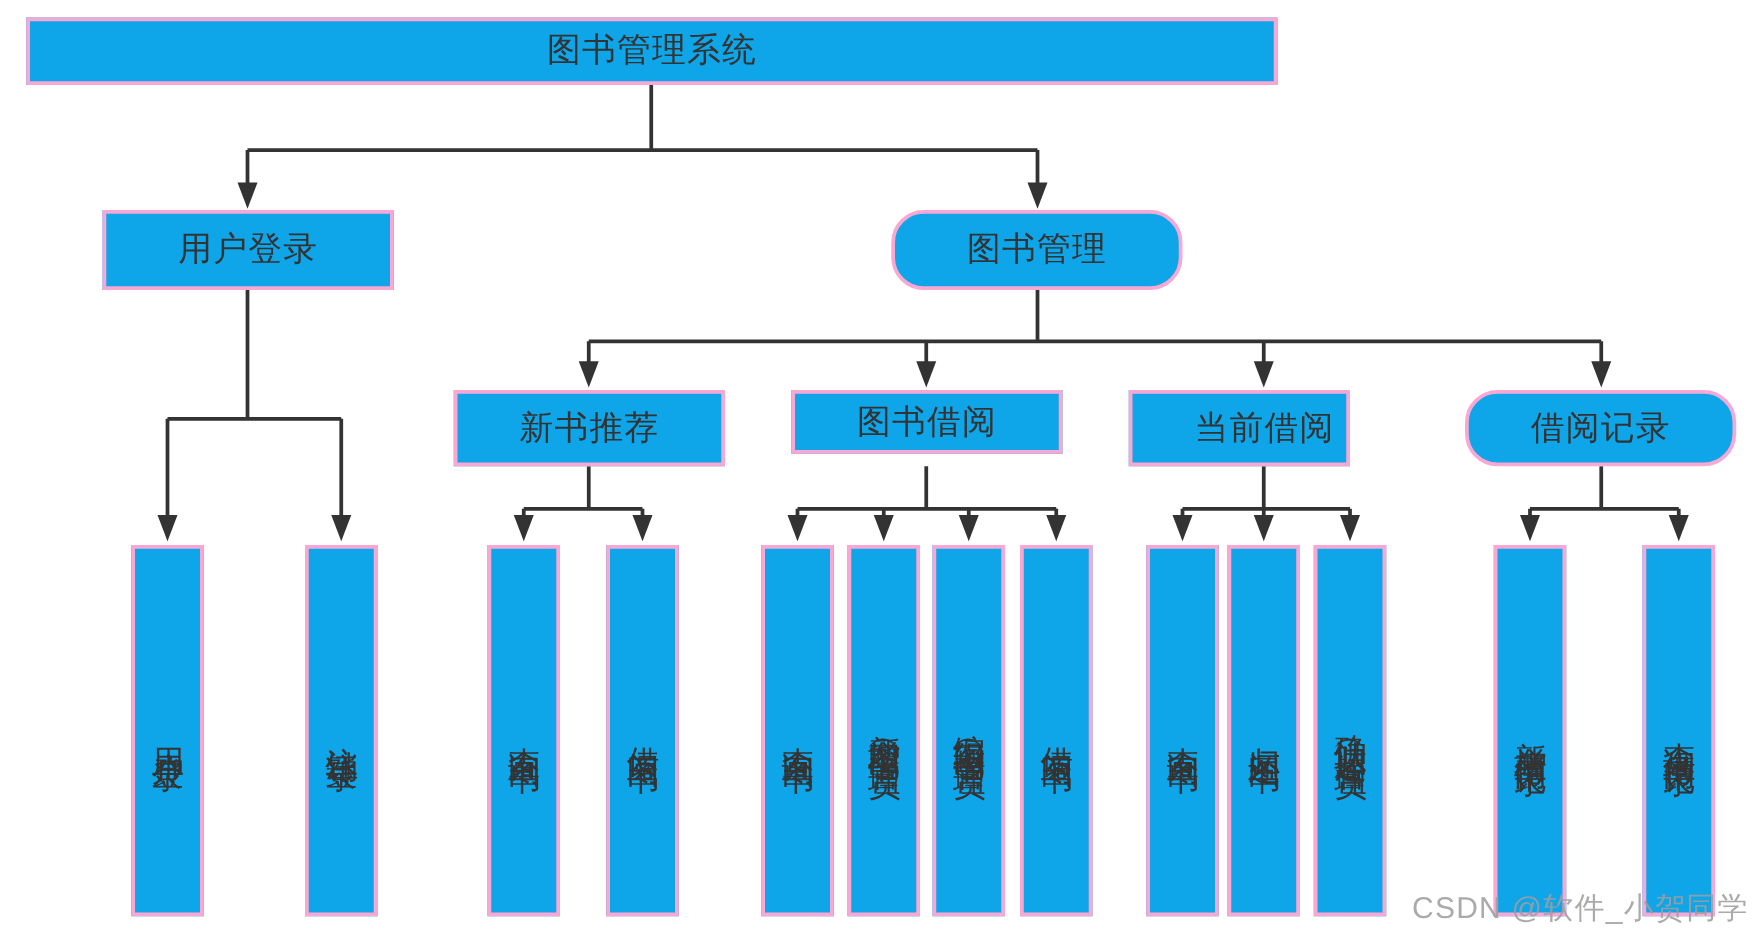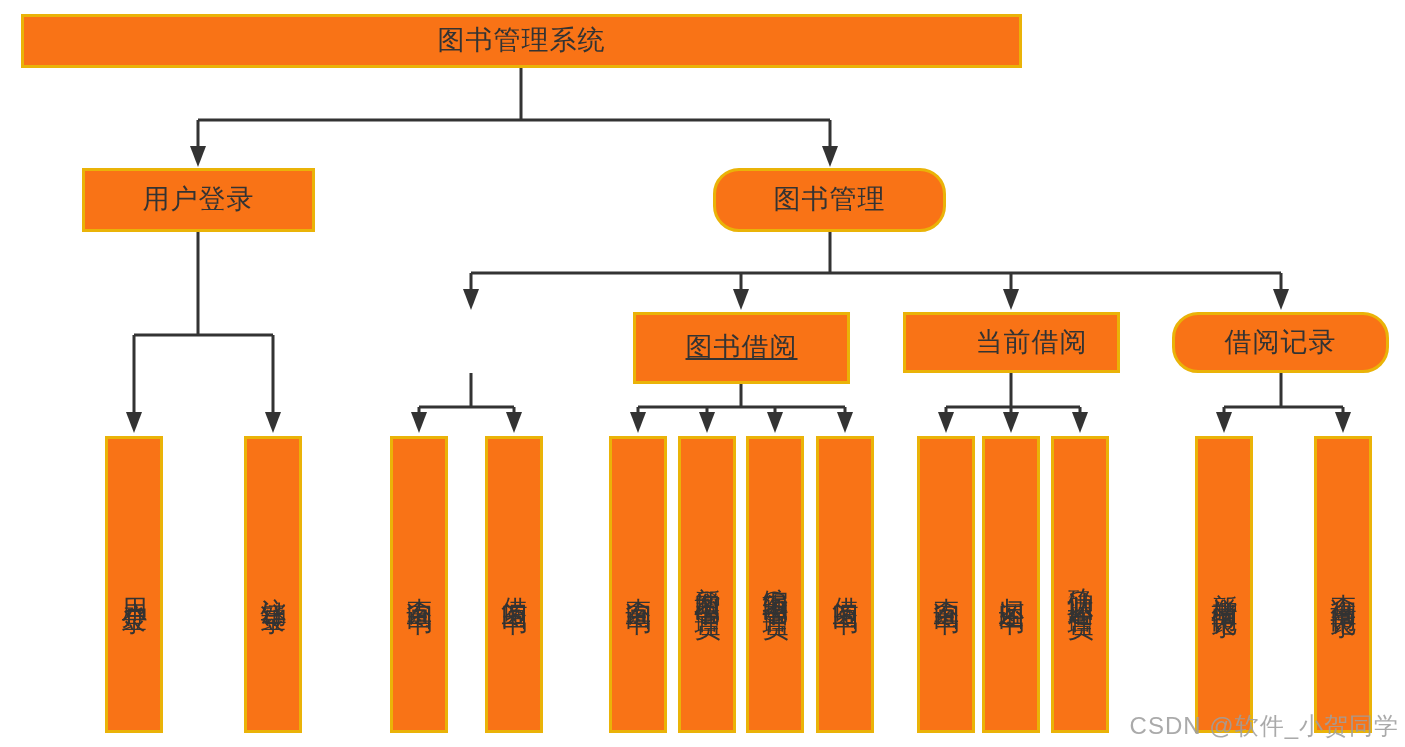--- a/index.html
+++ b/index.html
@@ -3,21 +3,21 @@
 <meta charset="utf-8">
 <style>
   html,body{margin:0;padding:0;background:#ffffff;}
   .stage{
     position:relative;width:1405px;height:747px;background:#ffffff;
     font-family:"Liberation Sans",sans-serif;overflow:hidden;
   }
   .wires{position:absolute;left:0;top:0;}
   .node{
     position:absolute;box-sizing:border-box;
-    border:3px solid #eab308;background:#f97316;color:#333333;
+    border:3px solid #f9a8d4;background:#0ea5e9;color:#333333;
     display:flex;align-items:center;justify-content:center;
     text-align:center;line-height:1.15;
   }
   .h{font-size:27px;letter-spacing:1px;}
   .v{
     writing-mode:vertical-rl;text-orientation:mixed;
     font-size:26px;letter-spacing:4px;
   }
   .watermark{
     position:absolute;right:6px;bottom:5px;z-index:5;
@@ -60,22 +60,23 @@
       <polygon points="1216,412 1232,412 1224,433"></polygon>
       <polygon points="1335,412 1351,412 1343,433"></polygon>
     </g>
   </svg>
 
   <div class="node h" style="left:21px;top:14px;width:1001px;height:54px;">图书管理系统</div>
 
   <div class="node h" style="left:82px;top:168px;width:233px;height:64px;">用户登录</div>
   <div class="node h" style="left:713px;top:168px;width:233px;height:64px;border-radius:26px;">图书管理</div>
 
-  <div class="node h" style="left:633px;top:312px;width:217px;height:72px;text-decoration:underline;">图书借阅</div>
-  <div class="node h" style="left:903px;top:312px;width:217px;height:61px;padding-left:40px;">当前借阅</div>
+  <div class="node h" style="left:363px;top:312px;width:217px;height:61px;">新书推荐</div>
+  <div class="node h" style="left:633px;top:312px;width:217px;height:51px;">图书借阅</div>
+  <div class="node h" style="left:903px;top:312px;width:177px;height:61px;padding-left:40px;">当前借阅</div>
   <div class="node h" style="left:1172px;top:312px;width:217px;height:61px;border-radius:26px;">借阅记录</div>
 
   <div class="node v" style="left:105px;top:436px;width:58px;height:297px;">用户登录</div>
   <div class="node v" style="left:244px;top:436px;width:58px;height:297px;">注销登录</div>
 
   <div class="node v" style="left:390px;top:436px;width:58px;height:297px;">查询图书</div>
   <div class="node v" style="left:485px;top:436px;width:58px;height:297px;">借阅图书</div>
 
   <div class="node v" style="left:609px;top:436px;width:58px;height:297px;">查询图书</div>
   <div class="node v" style="left:678px;top:436px;width:58px;height:297px;">新增图书（管理员）</div>

